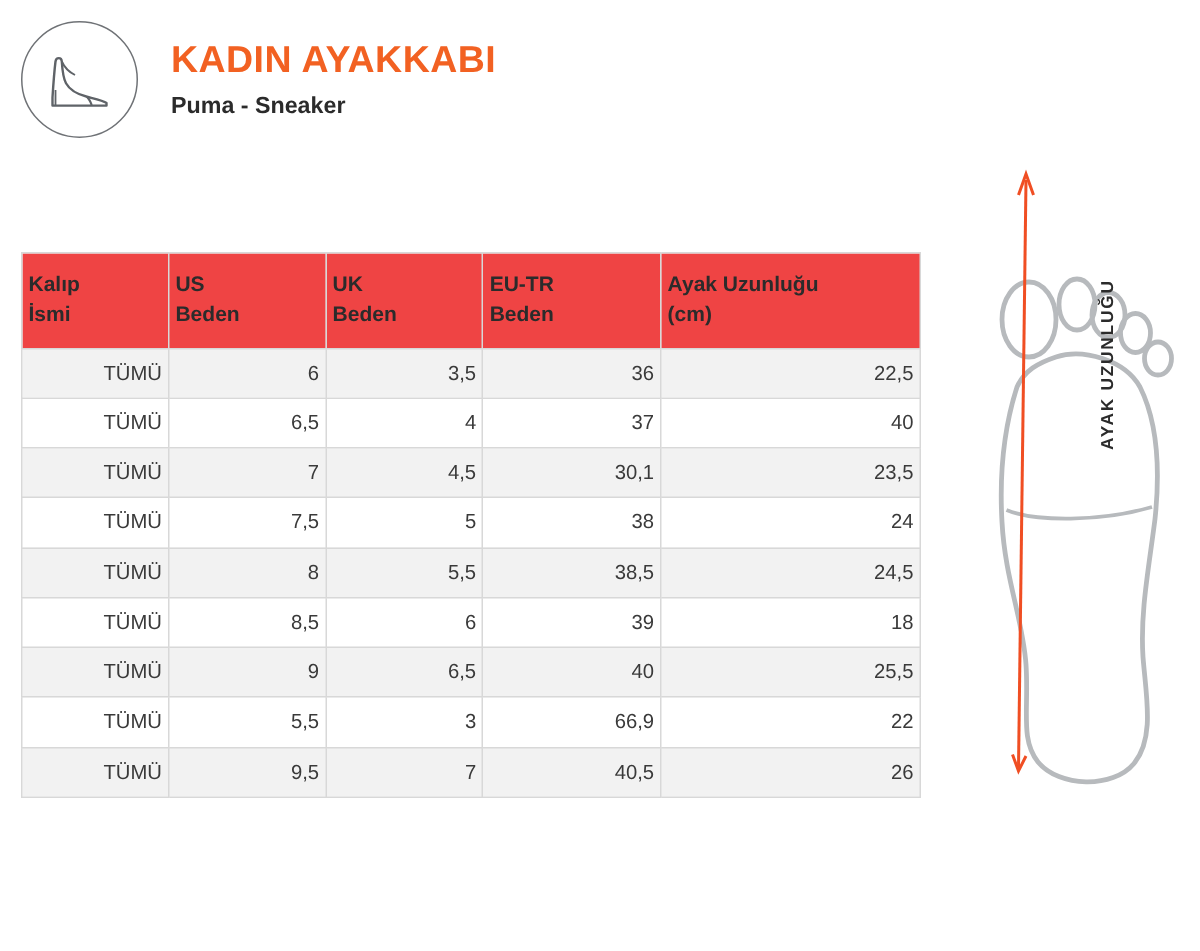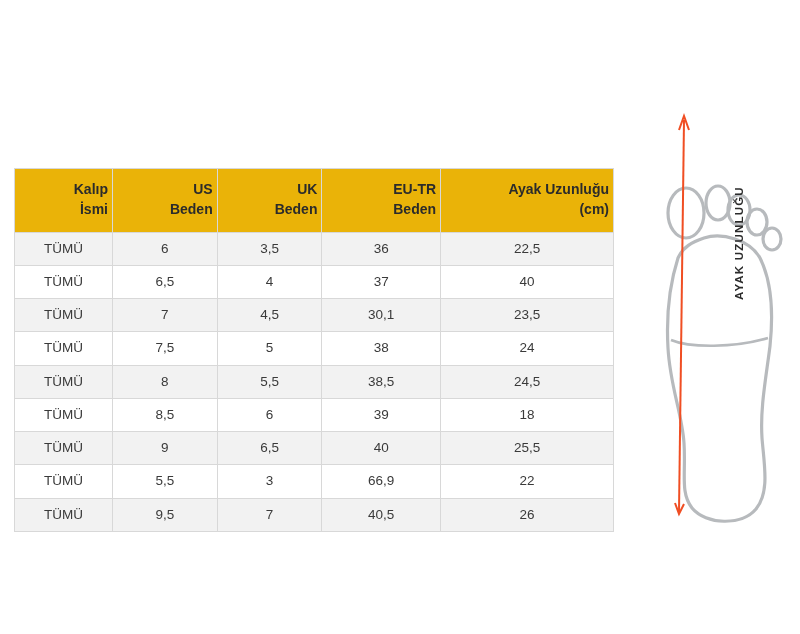--- a/index.html
+++ b/index.html
@@ -66,29 +66,29 @@
     width: 600px;
     border-collapse: collapse;
     font-size: 13.5px;
   }
   .size-table th {
     font-weight: bold;
     color: #2b2b2b;
     font-size: 14px;
     padding: 10px 4px 12px 4px;
     border: 1px solid #d8d8d8;
-    background: #eab308;
+    background: #ef4444;
     line-height: 1.45;
-    text-align: right;
+    text-align: left;
     vertical-align: middle;
   }
   .size-table td {
     padding: 6px 4px;
     border: 1px solid #d8d8d8;
-    text-align: center;
+    text-align: right;
     color: #3a3a3a;
     font-size: 13.5px;
     line-height: 1.5;
   }
   .size-table tbody tr:nth-child(odd) td {
     background: #f2f2f2;
   }
   .size-table tbody tr:nth-child(even) td {
     background: #ffffff;
   }
@@ -137,20 +137,34 @@
     font-weight: bold;
     font-size: 15px;
     margin: 0;
   }
 </style>
 </head>
 <body>
 
 <div class="page">
 
+  <div class="header">
+    <div class="logo-circle">
+      <svg width="52" height="52" viewBox="0 0 52 52" aria-hidden="true">
+        <path d="M8 38 C8 38 9 22 10 14 C10.4 11 14 11 14.2 14 C14.6 20 15 25 17 28.5 C19.5 33 25 36 31 37.5 C37 39 42 40 44 41.6 L44 43.4 L8 43.4 Z" fill="none" stroke="#5f6368" stroke-width="1.6" stroke-linejoin="round"></path>
+        <path d="M14.2 14 C16 18 19 21 23 23" fill="none" stroke="#5f6368" stroke-width="1.3"></path>
+        <path d="M31 37.5 C33 40 34 42 34 43.4" fill="none" stroke="#5f6368" stroke-width="1.4"></path>
+        <path d="M10 43.4 L10 33" fill="none" stroke="#5f6368" stroke-width="1.2"></path>
+      </svg>
+    </div>
+    <div class="header-text">
+      <h1 class="title">KADIN AYAKKABI</h1>
+      <h2 class="subtitle">Puma - Sneaker</h2>
+    </div>
+  </div>
 
   <table class="size-table">
     <thead>
       <tr>
         <th class="col-name">
           <div>Kalıp</div>
           <div>İsmi</div>
         </th>
         <th class="col-us">
           <div>US</div>

